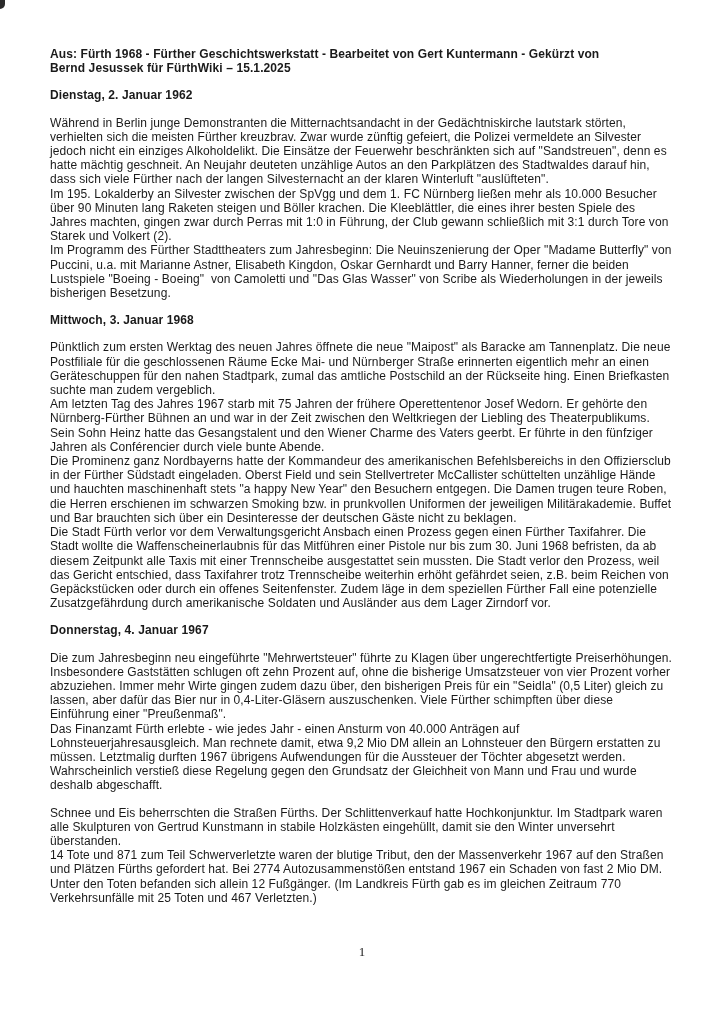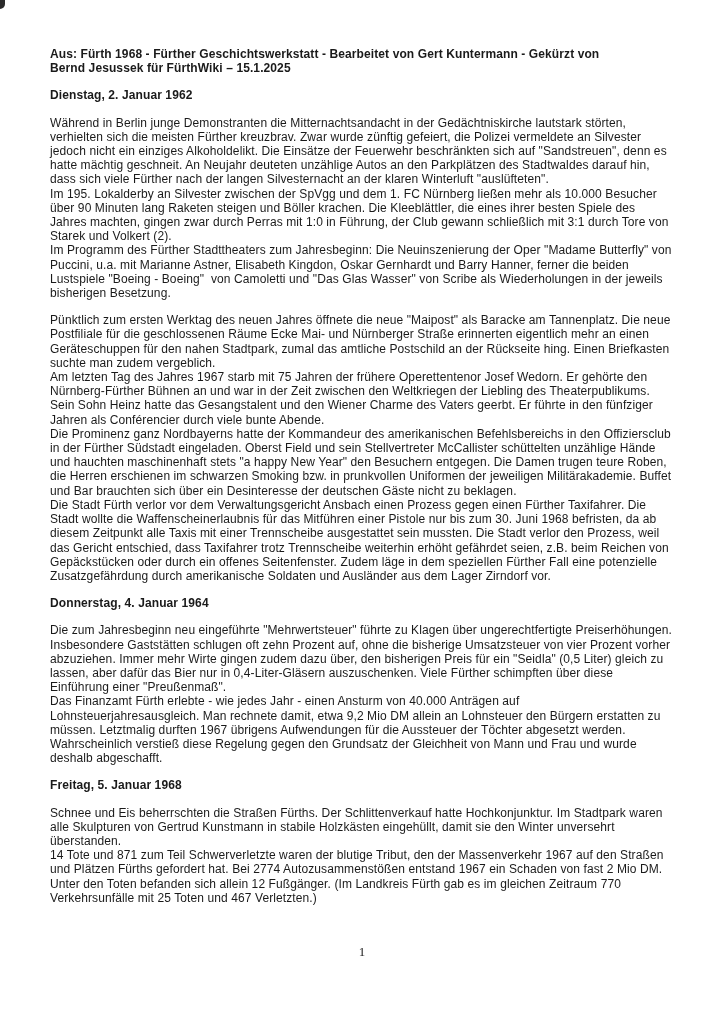--- a/index.html
+++ b/index.html
@@ -69,53 +69,53 @@
 dass sich viele Fürther nach der langen Silvesternacht an der klaren Winterluft "auslüfteten".
 Im 195. Lokalderby an Silvester zwischen der SpVgg und dem 1. FC Nürnberg ließen mehr als 10.000 Besucher
 über 90 Minuten lang Raketen steigen und Böller krachen. Die Kleeblättler, die eines ihrer besten Spiele des
 Jahres machten, gingen zwar durch Perras mit 1:0 in Führung, der Club gewann schließlich mit 3:1 durch Tore von
 Starek und Volkert (2).
 Im Programm des Fürther Stadttheaters zum Jahresbeginn: Die Neuinszenierung der Oper "Madame Butterfly" von
 Puccini, u.a. mit Marianne Astner, Elisabeth Kingdon, Oskar Gernhardt und Barry Hanner, ferner die beiden
 Lustspiele "Boeing - Boeing"  von Camoletti und "Das Glas Wasser" von Scribe als Wiederholungen in der jeweils
 bisherigen Besetzung.</div>
 
+  <div class="block bold">Mittwoch, 3. Januar 1968</div>
   <div class="block">Pünktlich zum ersten Werktag des neuen Jahres öffnete die neue "Maipost" als Baracke am Tannenplatz. Die neue
 Postfiliale für die geschlossenen Räume Ecke Mai- und Nürnberger Straße erinnerten eigentlich mehr an einen
 Geräteschuppen für den nahen Stadtpark, zumal das amtliche Postschild an der Rückseite hing. Einen Briefkasten
 suchte man zudem vergeblich.
 Am letzten Tag des Jahres 1967 starb mit 75 Jahren der frühere Operettentenor Josef Wedorn. Er gehörte den
 Nürnberg-Fürther Bühnen an und war in der Zeit zwischen den Weltkriegen der Liebling des Theaterpublikums.
 Sein Sohn Heinz hatte das Gesangstalent und den Wiener Charme des Vaters geerbt. Er führte in den fünfziger
 Jahren als Conférencier durch viele bunte Abende.
 Die Prominenz ganz Nordbayerns hatte der Kommandeur des amerikanischen Befehlsbereichs in den Offiziersclub
 in der Fürther Südstadt eingeladen. Oberst Field und sein Stellvertreter McCallister schüttelten unzählige Hände
 und hauchten maschinenhaft stets "a happy New Year" den Besuchern entgegen. Die Damen trugen teure Roben,
 die Herren erschienen im schwarzen Smoking bzw. in prunkvollen Uniformen der jeweiligen Militärakademie. Buffet
 und Bar brauchten sich über ein Desinteresse der deutschen Gäste nicht zu beklagen.
 Die Stadt Fürth verlor vor dem Verwaltungsgericht Ansbach einen Prozess gegen einen Fürther Taxifahrer. Die
 Stadt wollte die Waffenscheinerlaubnis für das Mitführen einer Pistole nur bis zum 30. Juni 1968 befristen, da ab
 diesem Zeitpunkt alle Taxis mit einer Trennscheibe ausgestattet sein mussten. Die Stadt verlor den Prozess, weil
 das Gericht entschied, dass Taxifahrer trotz Trennscheibe weiterhin erhöht gefährdet seien, z.B. beim Reichen von
 Gepäckstücken oder durch ein offenes Seitenfenster. Zudem läge in dem speziellen Fürther Fall eine potenzielle
 Zusatzgefährdung durch amerikanische Soldaten und Ausländer aus dem Lager Zirndorf vor.</div>
 
-  <div class="block bold">Donnerstag, 4. Januar 1964</div>
+  <div class="block bold">Donnerstag, 4. Januar 1967</div>
   <div class="block">Die zum Jahresbeginn neu eingeführte "Mehrwertsteuer" führte zu Klagen über ungerechtfertigte Preiserhöhungen.
 Insbesondere Gaststätten schlugen oft zehn Prozent auf, ohne die bisherige Umsatzsteuer von vier Prozent vorher
 abzuziehen. Immer mehr Wirte gingen zudem dazu über, den bisherigen Preis für ein "Seidla" (0,5 Liter) gleich zu
 lassen, aber dafür das Bier nur in 0,4-Liter-Gläsern auszuschenken. Viele Fürther schimpften über diese
 Einführung einer "Preußenmaß".
 Das Finanzamt Fürth erlebte - wie jedes Jahr - einen Ansturm von 40.000 Anträgen auf
 Lohnsteuerjahresausgleich. Man rechnete damit, etwa 9,2 Mio DM allein an Lohnsteuer den Bürgern erstatten zu
 müssen. Letztmalig durften 1967 übrigens Aufwendungen für die Aussteuer der Töchter abgesetzt werden.
 Wahrscheinlich verstieß diese Regelung gegen den Grundsatz der Gleichheit von Mann und Frau und wurde
 deshalb abgeschafft.</div>
 
-  <div class="block bold">Freitag, 5. Januar 1968</div>
   <div class="block">Schnee und Eis beherrschten die Straßen Fürths. Der Schlittenverkauf hatte Hochkonjunktur. Im Stadtpark waren
 alle Skulpturen von Gertrud Kunstmann in stabile Holzkästen eingehüllt, damit sie den Winter unversehrt
 überstanden.
 14 Tote und 871 zum Teil Schwerverletzte waren der blutige Tribut, den der Massenverkehr 1967 auf den Straßen
 und Plätzen Fürths gefordert hat. Bei 2774 Autozusammenstößen entstand 1967 ein Schaden von fast 2 Mio DM.
 Unter den Toten befanden sich allein 12 Fußgänger. (Im Landkreis Fürth gab es im gleichen Zeitraum 770
 Verkehrsunfälle mit 25 Toten und 467 Verletzten.)</div>
 
   <div class="pagenum">1</div>
 </div>

